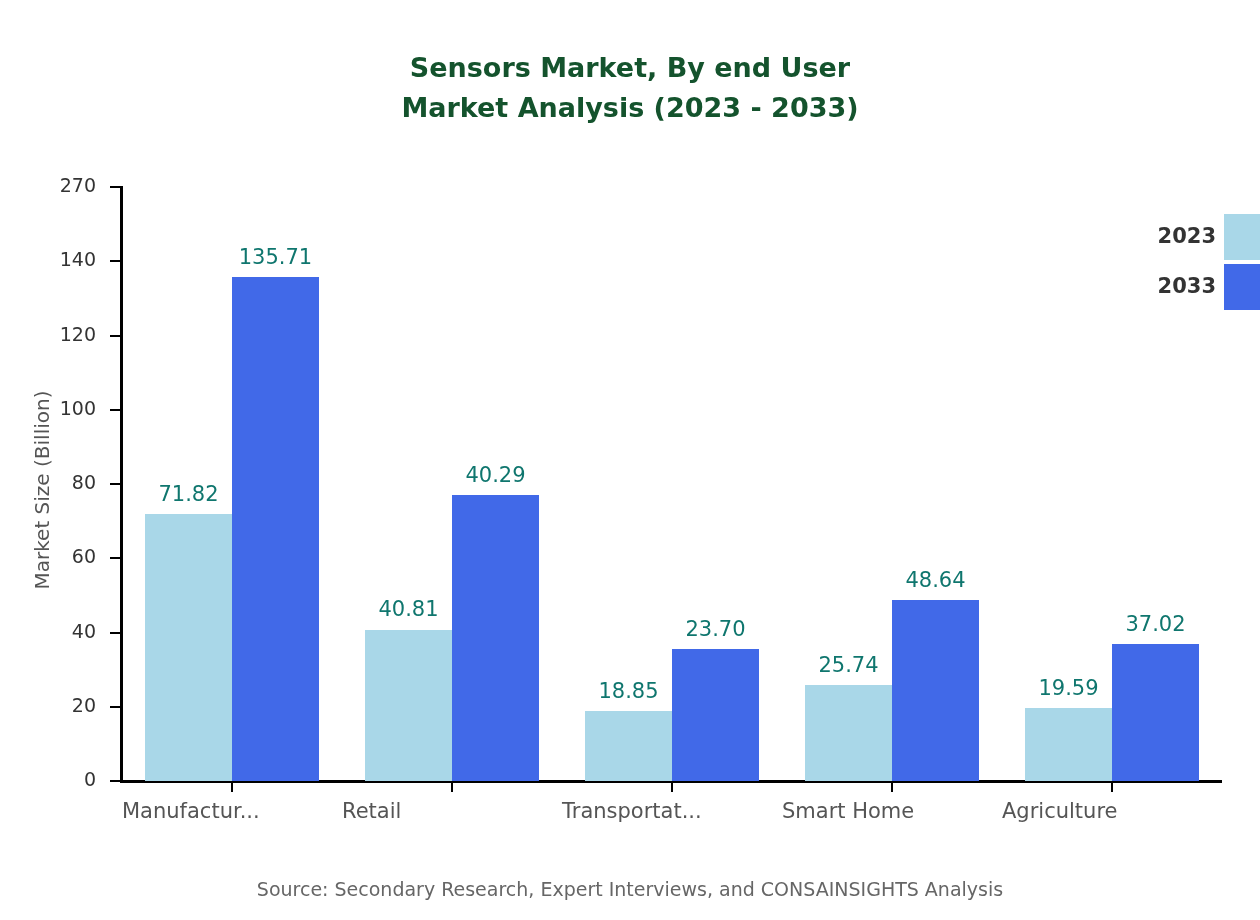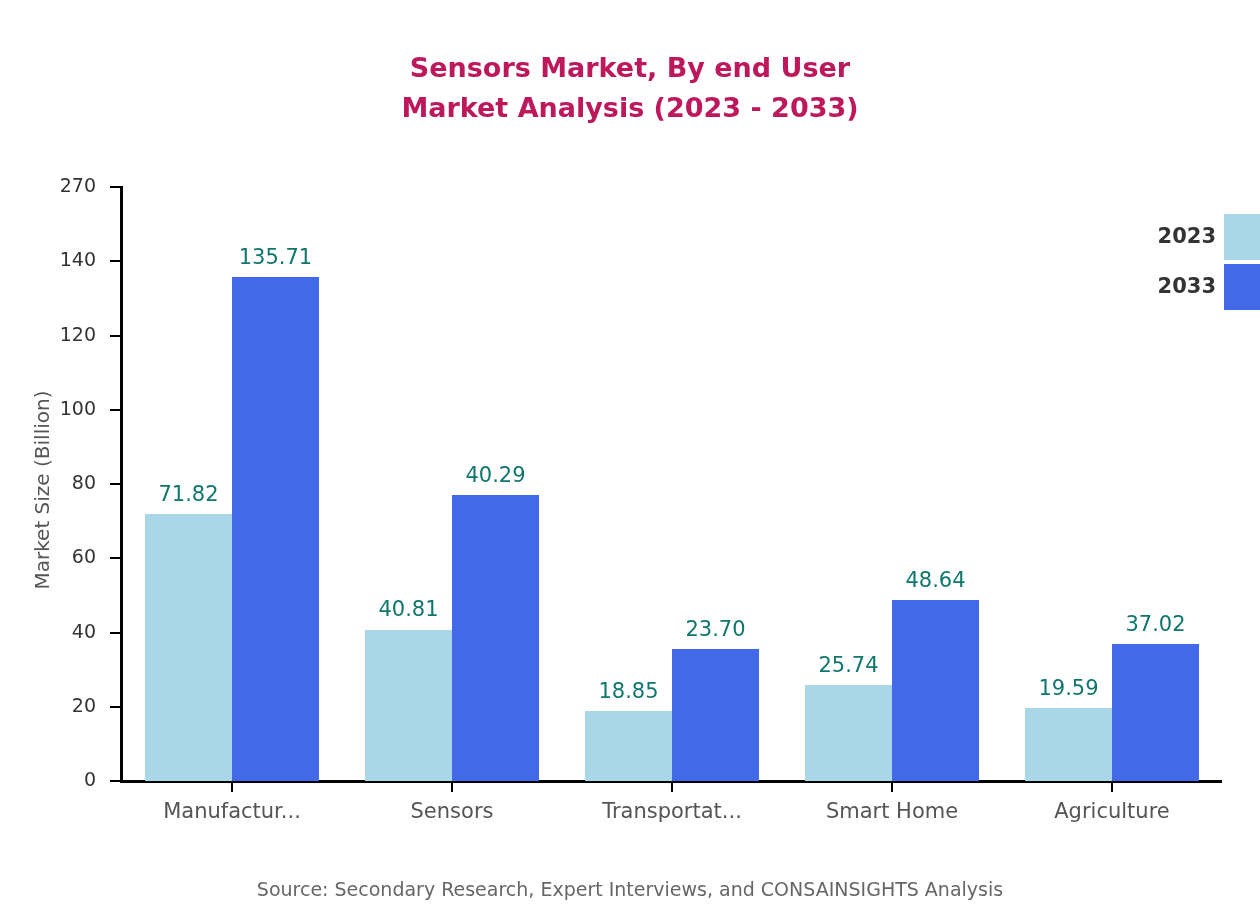--- a/index.html
+++ b/index.html
@@ -22,21 +22,21 @@
     height: 920px;
   }
 
   
   .chart-title {
     position: absolute;
     left: 0;
     top: 48px;
     width: 1260px;
     text-align: center;
-    color: #be185d;
+    color: #14532d;
     font-size: 27px;
     font-weight: bold;
     line-height: 40px;
     letter-spacing: 0px;
   }
   .chart-title .title-line {
     display: block;
   }
 
   
@@ -100,21 +100,21 @@
     top: 594px;
     width: 2px;
     height: 11px;
     background: #000000;
   }
   .x-tick-label {
     position: absolute;
     top: 612px;
     color: #555555;
     font-size: 21px;
-    text-align: center;
+    text-align: left;
     white-space: nowrap;
   }
 
   .bar {
     position: absolute;
     bottom: 0;
   }
   .bar-2023 { background: #a9d7e8; }
   .bar-2033 { background: #4169e8; }
 
@@ -207,21 +207,21 @@
       <div class="y-tick-label" style="left: -90px; width: 64px; top: 61.25px; right: auto;">140</div>
       <div class="y-tick" style="top: -1px;"></div>
       <div class="y-tick-label" style="left: -90px; width: 64px; top: -13px; right: auto;">270</div>
       <div class="x-tick" style="left: 109px;"></div>
       <div class="x-tick-label" style="left: 0px; width: 220px;">Manufactur...</div>
       <div class="bar bar-2023" style="left: 23px; width: 87px; height: 266.632px;"></div>
       <div class="bar-value" style="left: 6.5px; width: 120px; top: 295.368px;">71.82</div>
       <div class="bar bar-2033" style="left: 110px; width: 87px; height: 503.823px;"></div>
       <div class="bar-value" style="left: 93.5px; width: 120px; top: 58.1766px;">135.71</div>
       <div class="x-tick" style="left: 329px;"></div>
-      <div class="x-tick-label" style="left: 220px; width: 220px;">Sensors</div>
+      <div class="x-tick-label" style="left: 220px; width: 220px;">Retail</div>
       <div class="bar bar-2023" style="left: 243px; width: 87px; height: 151.507px;"></div>
       <div class="bar-value" style="left: 226.5px; width: 120px; top: 410.493px;">40.81</div>
       <div class="bar bar-2033" style="left: 330px; width: 87px; height: 286.271px;"></div>
       <div class="bar-value" style="left: 313.5px; width: 120px; top: 275.729px;">40.29</div>
       <div class="x-tick" style="left: 549px;"></div>
       <div class="x-tick-label" style="left: 440px; width: 220px;">Transportat...</div>
       <div class="bar bar-2023" style="left: 463px; width: 87px; height: 69.9806px;"></div>
       <div class="bar-value" style="left: 446.5px; width: 120px; top: 492.019px;">18.85</div>
       <div class="bar bar-2033" style="left: 550px; width: 87px; height: 132.202px;"></div>
       <div class="bar-value" style="left: 533.5px; width: 120px; top: 429.798px;">23.70</div>

